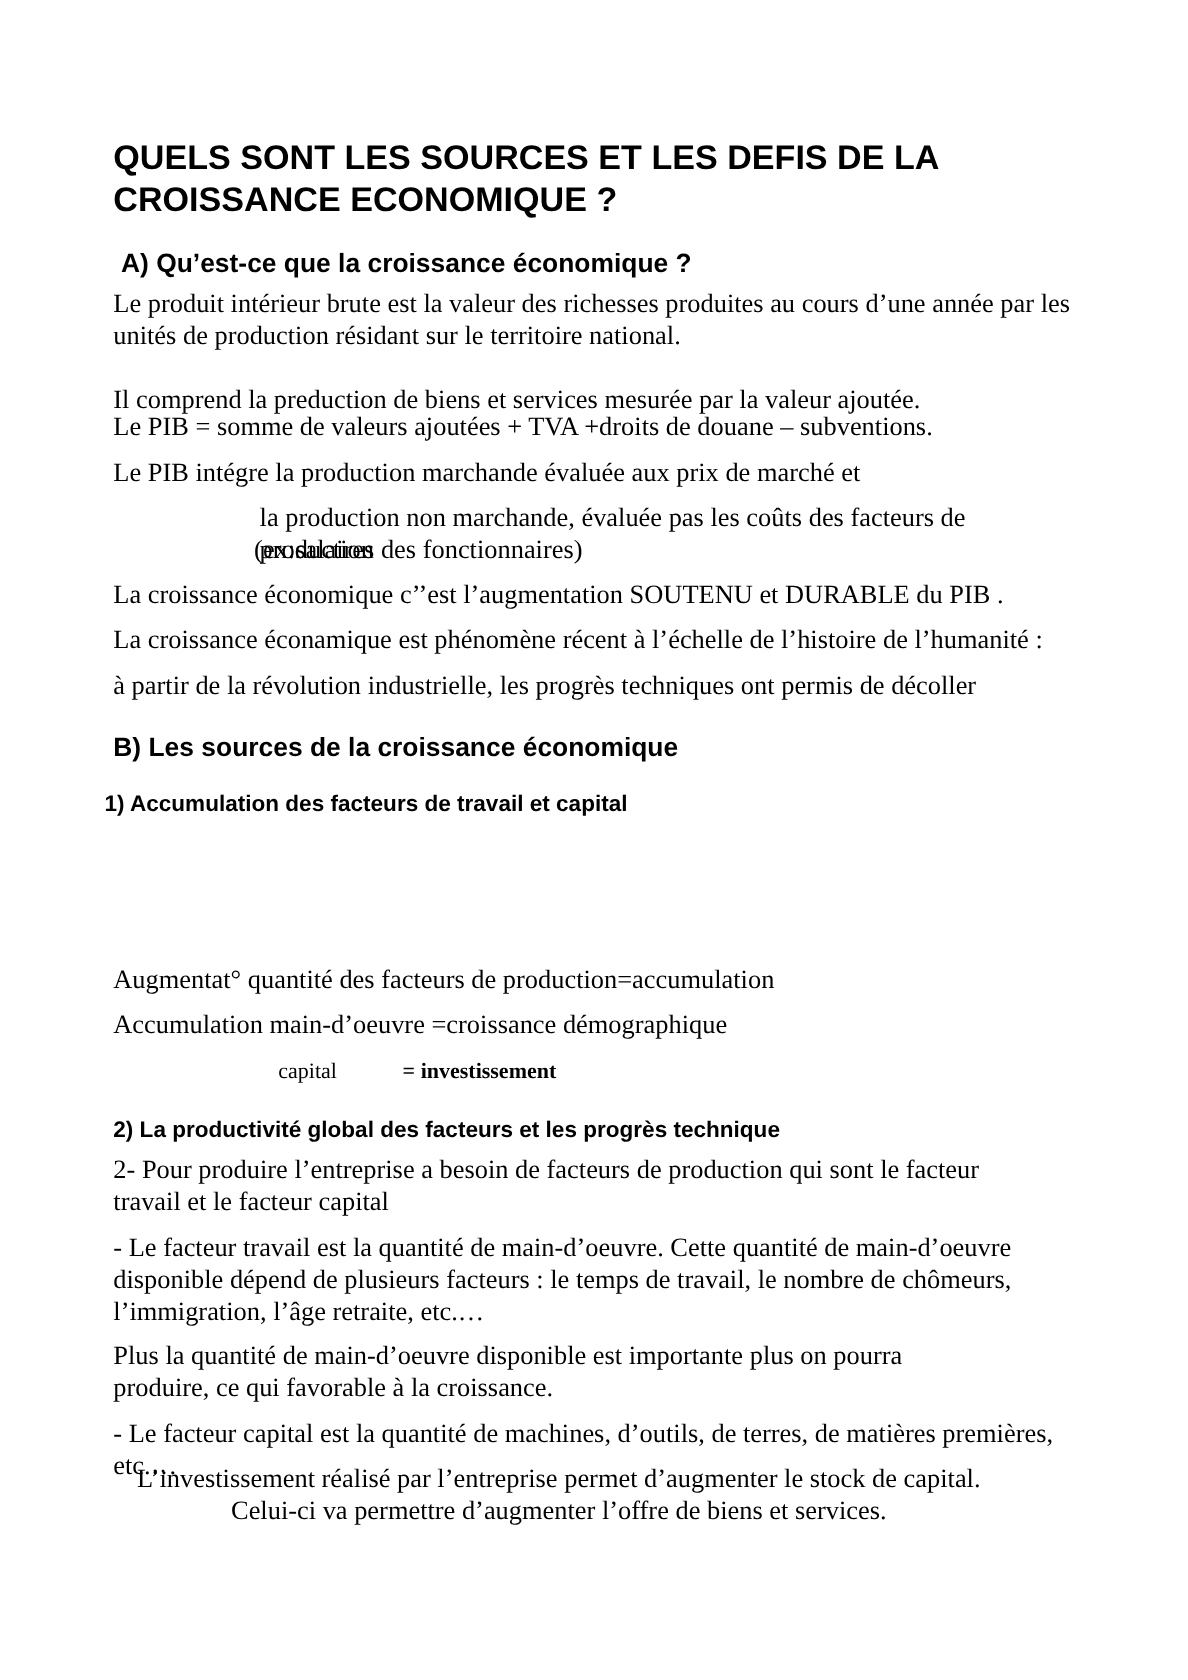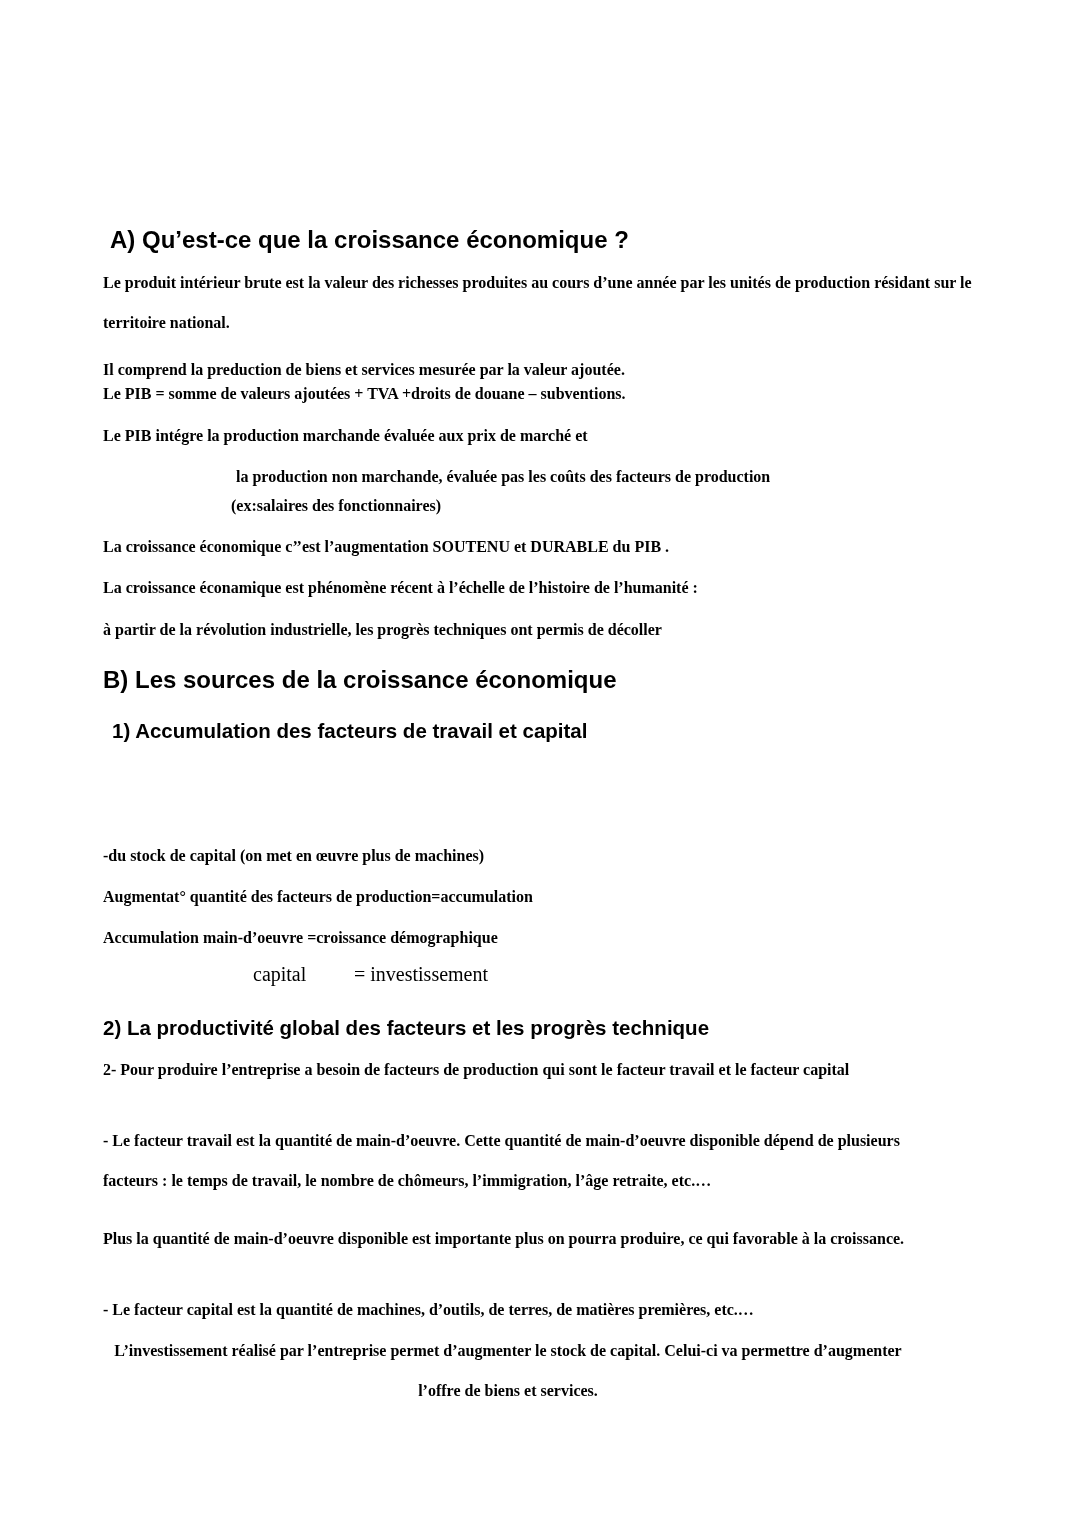--- a/index.html
+++ b/index.html
@@ -47,61 +47,63 @@
       font-weight: bold;
       font-size: 20.5px;
       line-height: 26px;
       margin: 0;
     }
     .p {
       position: absolute;
       left: 103px;
       width: 890px;
       font-family: "Liberation Serif", serif;
-      font-size: 16px;
-      line-height: 40px;
+      font-size: 24px;
+      line-height: 29px;
       margin: 0;
-      font-weight: bold;
     }
     .indent1 { left: 231px; width: 740px; }
     .indent1b { left: 236px; }
     .cap-label {
       position: absolute;
       font-family: "Liberation Serif", serif;
       font-size: 20px;
       line-height: 29px;
     }
   </style>
 </head>
 <body>
 
 <div class="page">
 
+  <h1 class="h1">
+    <span>QUELS SONT LES SOURCES ET LES DEFIS DE LA</span><br>
+    <span>CROISSANCE ECONOMIQUE ?</span>
+  </h1>
 
   <h2 class="h2" style="left:110px; top:225px;">A) Qu’est-ce que la croissance économique ?</h2>
 
   <p class="p" style="top:263px;">Le produit intérieur brute est la valeur des richesses produites au cours d’une année par les unités de production résidant sur le territoire national.</p>
   <p class="p" style="top:333px;margin-top:17px;">Il comprend la preduction de biens et services mesurée par la valeur ajoutée.</p>
   <p class="p" style="top:374px;">Le PIB = somme de valeurs ajoutées + TVA +droits de douane – subventions.</p>
   <p class="p" style="top:416px;">Le PIB intégre la production marchande évaluée aux prix de marché et</p>
   <p class="p indent1b" style="top:457px; width:740px;">la production non marchande, évaluée pas les coûts des facteurs de production</p>
   <p class="p indent1" style="top:486px;">(ex:salaires des fonctionnaires)</p>
   <p class="p" style="top:527px;">La croissance économique c’’est l’augmentation SOUTENU et DURABLE du PIB .</p>
   <p class="p" style="top:568px;">La croissance éconamique est phénomène récent à l’échelle de l’histoire de l’humanité :</p>
   <p class="p" style="top:610px;">à partir de la révolution industrielle, les progrès techniques ont permis de décoller</p>
 
   <h2 class="h2" style="left:103px; top:665px;">B) Les sources de la croissance économique</h2>
 
-  <h3 class="h3" style="left:112px; top:718px;text-align:center;">1) Accumulation des facteurs de travail et capital</h3>
+  <h3 class="h3" style="left:95px; top:718px;text-align:center;">1) Accumulation des facteurs de travail et capital</h3>
 
-  <p class="p" style="top:836px;">-du stock de capital (on met en œuvre plus de machines)</p>
   <p class="p" style="top:877px;">Augmentat° quantité des facteurs de production=accumulation</p>
   <p class="p" style="top:918px;">Accumulation main-d’oeuvre =croissance démographique</p>
   <span class="cap-label" style="left:253px; top:960px;">capital</span>
-  <span class="cap-label" style="left:354px; top:960px;">= investissement</span>
+  <span class="cap-label" style="left:366px; top:960px;font-weight:bold;">= investissement</span>
 
   <h3 class="h3" style="left:103px; top:1015px;">2) La productivité global des facteurs et les progrès technique</h3>
 
   <p class="p" style="top:1050px; width:830px;">2- Pour produire l’entreprise a besoin de facteurs de production qui sont le facteur travail et le facteur capital</p>
   <p class="p" style="top:1121px; width:850px;">- Le facteur travail est la quantité de main-d’oeuvre. Cette quantité de main-d’oeuvre disponible dépend de plusieurs facteurs : le temps de travail, le nombre de chômeurs, l’immigration, l’âge retraite, etc.…</p>
   <p class="p" style="top:1219px; width:810px;">Plus la quantité de main-d’oeuvre disponible est importante plus on pourra produire, ce qui favorable à la croissance.</p>
   <p class="p" style="top:1290px;">- Le facteur capital est la quantité de machines, d’outils, de terres, de matières premières, etc.…</p>
   <p class="p" style="top:1331px; width:810px;text-align:center;">L’investissement réalisé par l’entreprise permet d’augmenter le stock de capital. Celui-ci va permettre d’augmenter l’offre de biens et services.</p>
 
 </div>

